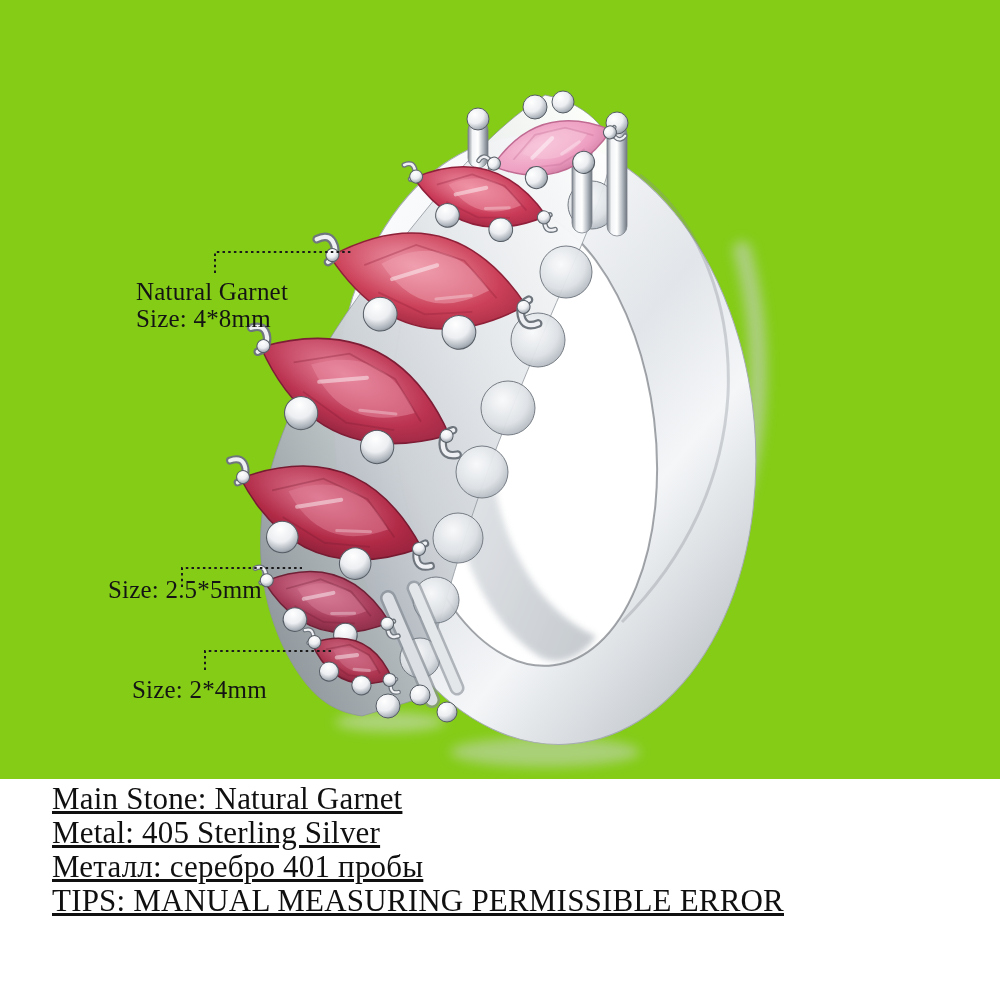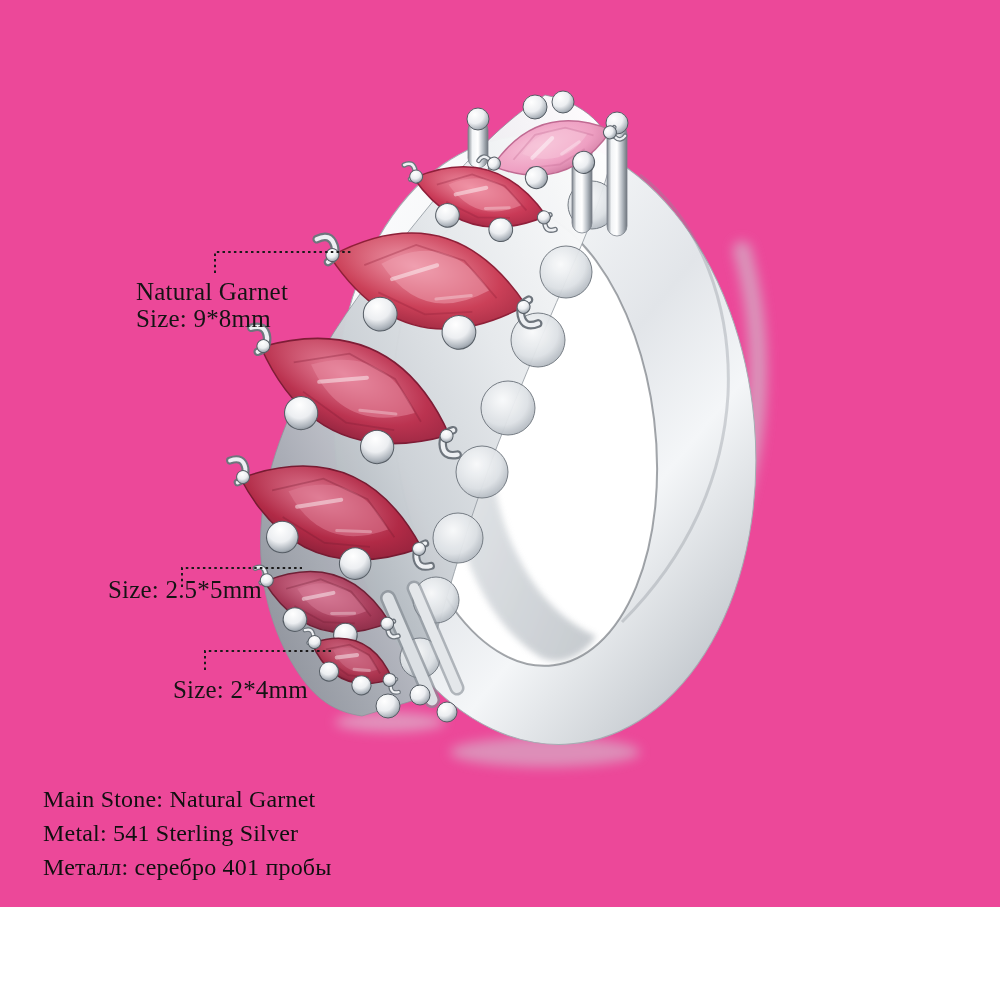--- a/index.html
+++ b/index.html
@@ -1,31 +1,31 @@
 <!DOCTYPE html>
 <html><head>
 <meta charset="utf-8">
 <style>
   html,body{margin:0;padding:0;}
   body{
     width:1000px;height:1000px;background:#ffffff;overflow:hidden;
     font-family:"Liberation Serif","DejaVu Serif",serif;
   }
-  .stage{position:relative;width:1000px;height:907px;background:#ec4899;}
+  .stage{position:relative;width:1000px;height:779px;background:#84cc16;}
   #ring-svg{position:absolute;left:0;top:0;}
   .ann{
     position:absolute;font-size:25px;line-height:27px;color:#141414;
     white-space:nowrap;letter-spacing:0.2px;
   }
   #ann-large{left:136px;top:278px;}
   #ann-medium{left:108px;top:576px;}
-  #ann-small{left:132px;top:676px;margin-left:41px;}
+  #ann-small{left:132px;top:676px;}
   .specs{
-    position:absolute;left:43px;top:782px;font-size:24px;line-height:34px;
-    color:#101010;white-space:nowrap;letter-spacing:0.2px;
+    position:absolute;left:52px;top:782px;font-size:31px;line-height:34px;
+    color:#101010;white-space:nowrap;letter-spacing:0.2px;text-decoration:underline;
   }
 </style>
 </head>
 <body>
 
 <div class="stage">
 
   <svg id="ring-svg" viewBox="0 0 1000 1000" width="1000" height="1000">
       <defs>
  <linearGradient id="gBand" x1="0.15" y1="0" x2="0.85" y2="1">
@@ -291,25 +291,26 @@
    <circle cx="-16.72" cy="19" r="9.600000000000001" fill="url(#gBall)" stroke="#565d65" stroke-width="1"></circle>
         <circle cx="18.48" cy="18.400000000000002" r="9.600000000000001" fill="url(#gBall)" stroke="#565d65" stroke-width="1"></circle>
   </g>
       <path d="M215,273 L215,252 L352,252" fill="none" stroke="#1a1a1a" stroke-width="2" stroke-dasharray="2.5 3.2"></path>
       <path d="M182,587 L182,568 L302,568" fill="none" stroke="#1a1a1a" stroke-width="2" stroke-dasharray="2.5 3.2"></path>
       <path d="M205,670 L205,651 L333,651" fill="none" stroke="#1a1a1a" stroke-width="2" stroke-dasharray="2.5 3.2"></path>
     </svg>
 
   <div class="ann" id="ann-large">
     <div>Natural Garnet</div>
-    <div>Size: 9*8mm</div>
+    <div>Size: 4*8mm</div>
   </div>
 
   <div class="ann" id="ann-medium">Size: 2.5*5mm</div>
 
   <div class="ann" id="ann-small">Size: 2*4mm</div>
 
   <div class="specs">
     <div>Main Stone: Natural Garnet</div>
-    <div>Metal: 541 Sterling Silver</div>
+    <div>Metal: 405 Sterling Silver</div>
     <div>Металл: серебро 401 пробы</div>
+    <div>TIPS: MANUAL MEASURING PERMISSIBLE ERROR</div>
   </div>
 </div>
 
 </body></html>

